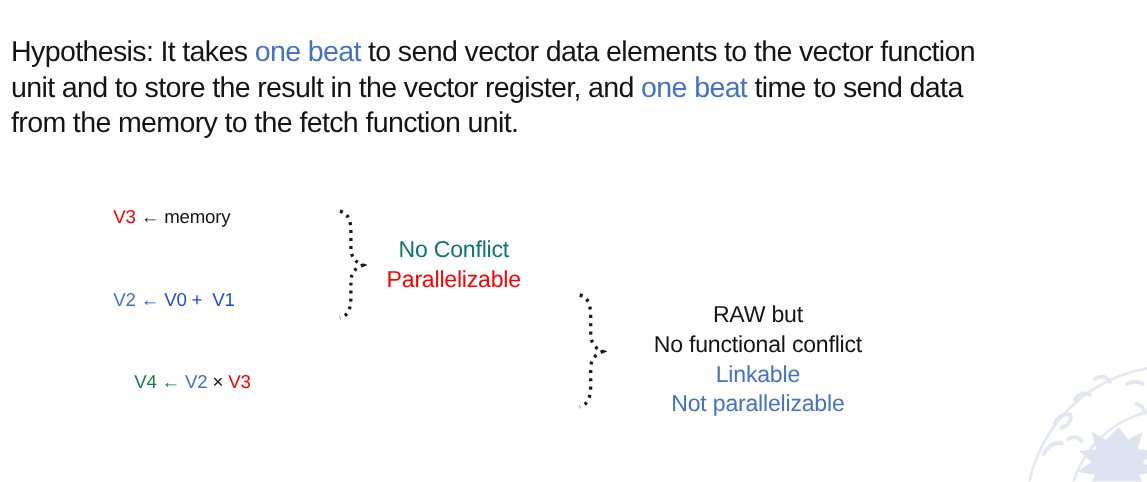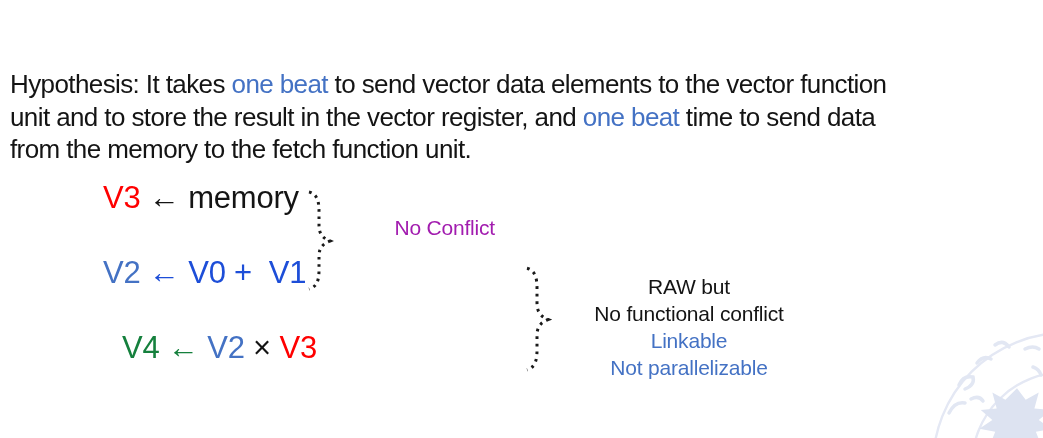--- a/index.html
+++ b/index.html
@@ -13,26 +13,25 @@
     color: #141414;
   }
   .para {
     position: absolute;
     left: 10px;
     top: 30px;
     font-size: 26px;
     line-height: 32.5px;
     letter-spacing: -0.6px;
     white-space: pre;
-    margin-top: 38px;
   }
   .instr {
     position: absolute;
     left: 103px;
-    font-size: 31px;
+    font-size: 17px;
     line-height: 28px;
     letter-spacing: -0.2px;
     white-space: pre;
   }
   .instr-1 { top: 184px; }
   .instr-2 { top: 259px; }
   .instr-3 { top: 334px; }
   .ann {
     position: absolute;
     text-align: center;
@@ -63,21 +62,22 @@
 
   <svg class="brace brace-1" width="32" height="105" viewBox="0 0 32 105">
     <path d="M7,4 C15,6 17,13 17,23 L17,37 C17,45 20,50 28,53 C20,56 17,61 17,68 L17,82 C17,92 15,99 7,101" fill="none" stroke="#1a1a1a" stroke-width="3" stroke-dasharray="2.6 4.6" stroke-linecap="butt"></path>
   </svg>
 
   <svg class="brace brace-2" width="32" height="110" viewBox="0 0 32 105" preserveAspectRatio="none">
     <path d="M7,4 C15,6 17,13 17,23 L17,37 C17,45 20,50 28,53 C20,56 17,61 17,68 L17,82 C17,92 15,99 7,101" fill="none" stroke="#1a1a1a" stroke-width="3" stroke-dasharray="2.6 4.6" stroke-linecap="butt"></path>
   </svg>
 
   <div class="ann ann-1">
-      <div class="line" style="color: #a21caf; text-align: right;">No Conflict</div>
+      <div class="line" style="color: #0f766e;">No Conflict</div>
+      <div class="line" style="color: rgb(255, 0, 0);">Parallelizable</div>
     </div>
 
   <div class="ann ann-2">
       <div class="line" style="color: rgb(20, 20, 20);">RAW but</div>
       <div class="line" style="color: rgb(20, 20, 20);">No functional conflict</div>
       <div class="line" style="color: rgb(68, 114, 196);">Linkable</div>
       <div class="line" style="color: rgb(68, 114, 196);">Not parallelizable</div>
     </div>
 
   <svg class="watermark" width="122" height="117" viewBox="0 0 122 117">

